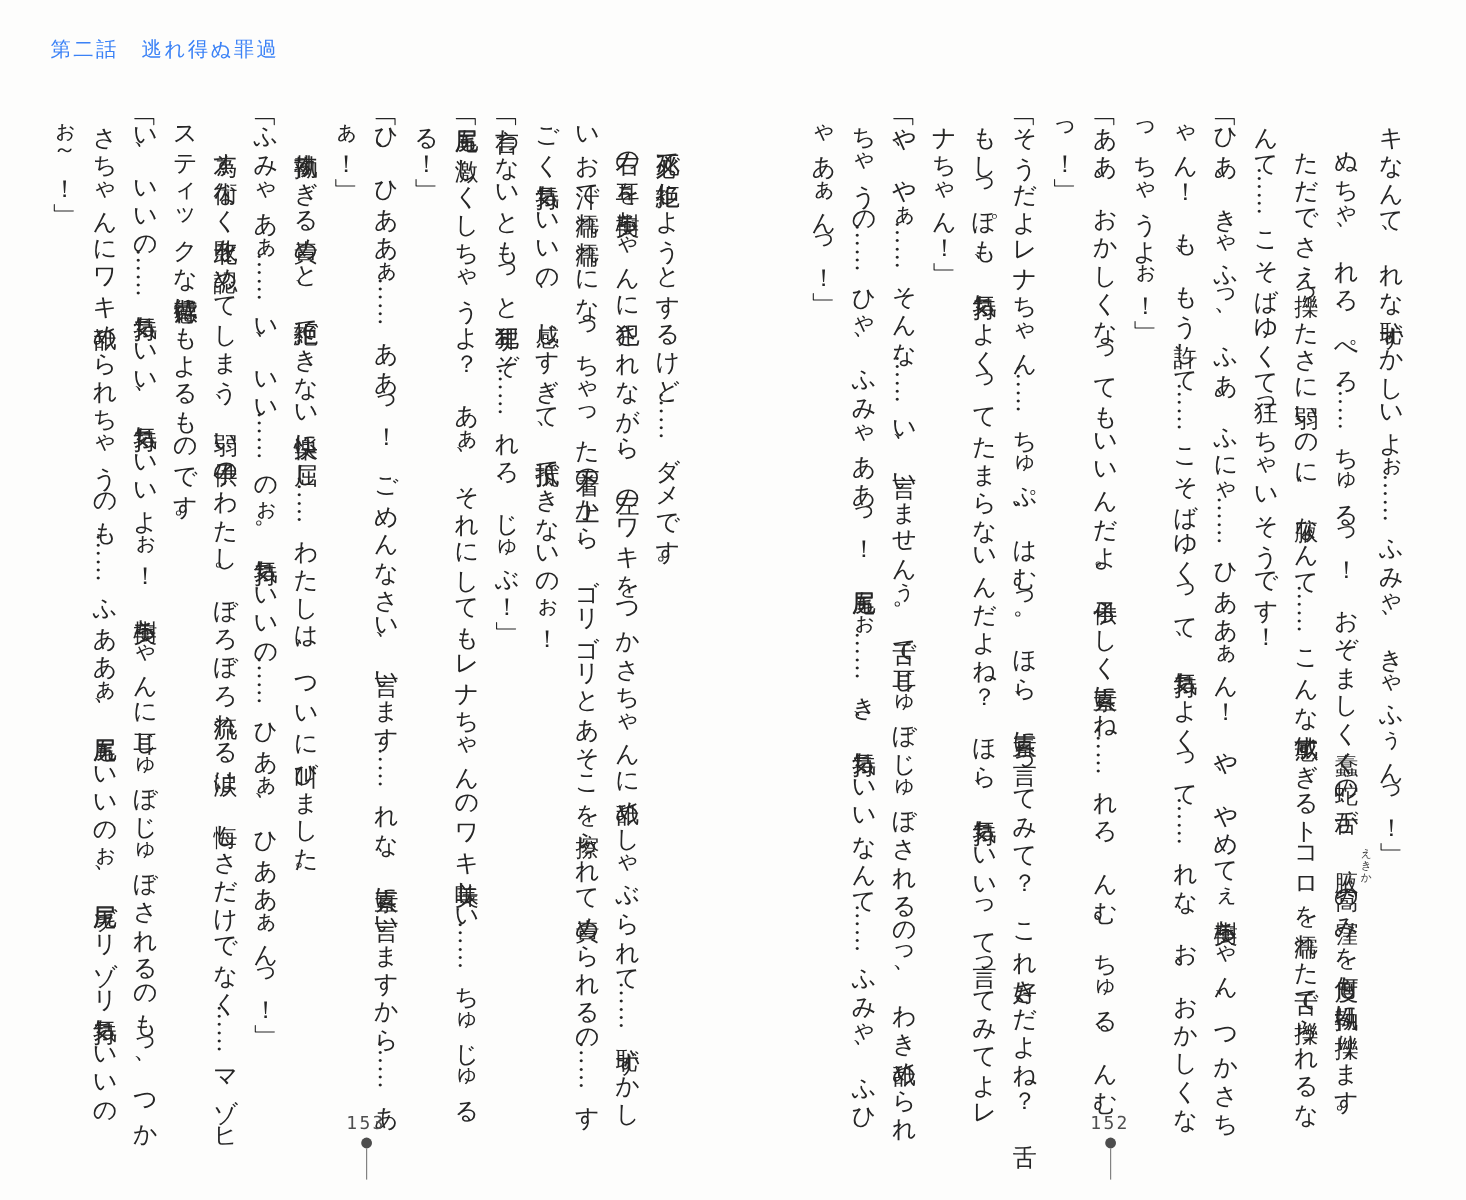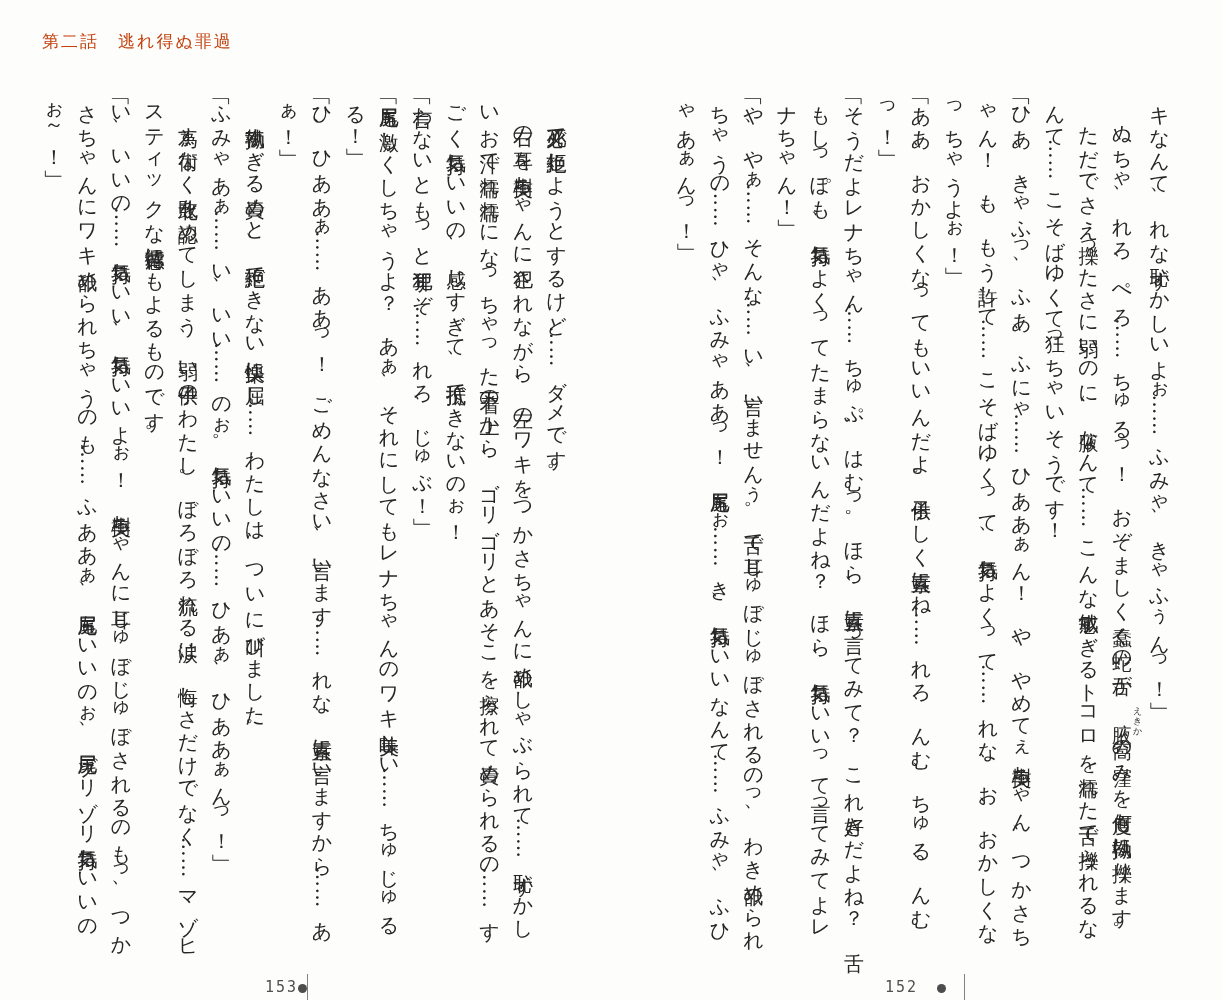--- a/index.html
+++ b/index.html
@@ -7,21 +7,21 @@
     width: 1222px; height: 1000px;
     position: relative;
     background: #fdfdfc;
     overflow: hidden;
     font-family: "DejaVu Serif", "Liberation Serif", serif;
   }
   .running-head {
     position: absolute;
     left: 42px; top: 30px;
     font-size: 17px;
-    color: #c2410c;
+    color: #3b82f6;
     letter-spacing: 2px;
     white-space: nowrap;
   }
   .page {
     position: absolute;
     top: 92px;
     height: 858px;
     width: 540px;
     writing-mode: vertical-rl;
     text-orientation: mixed;
@@ -33,24 +33,24 @@
   .page p { margin: 0; padding: 0; }
   #page-right { right: 46px; }
   #page-left  { left: 33px; }
   ruby rt {
     font-size: 9px;
     letter-spacing: 0;
     color: #3a3a3a;
   }
   .page-marker {
     position: absolute;
-    bottom: 0;
+    bottom: 17px;
     width: 80px;
     display: flex;
-    flex-direction: row;
+    flex-direction: column;
     align-items: center;
   }
   #marker-left  { left: 265px; }
   #marker-right { left: 885px; justify-content: space-between; }
   .page-marker .num {
     font-family: "DejaVu Sans Mono", "Liberation Mono", monospace;
     font-size: 15px;
     color: #4f4f4f;
     letter-spacing: 2px;
   }

